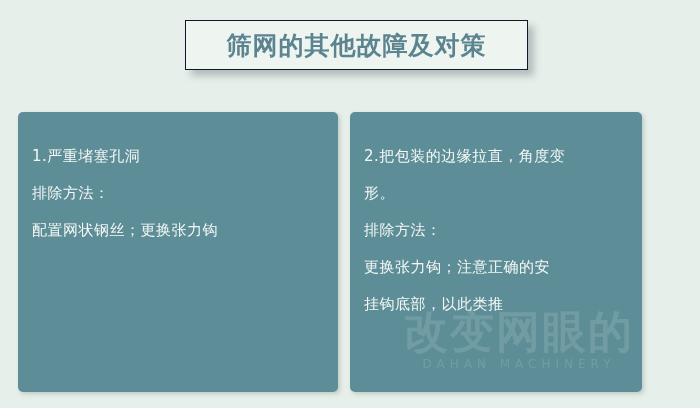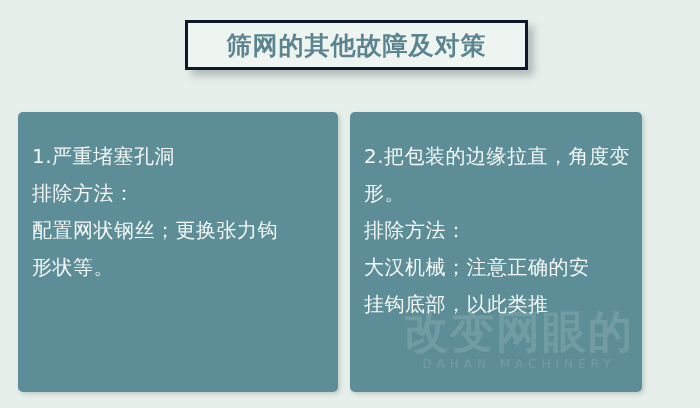--- a/index.html
+++ b/index.html
@@ -17,21 +17,21 @@
 
   
   #title-banner {
     position: absolute;
     left: 185px;
     top: 20px;
     width: 343px;
     height: 50px;
     box-sizing: border-box;
     background: #eef4ef;
-    border: 3px solid #0f172a;
+    border: 1px solid #0f172a;
     box-shadow: 6px 6px 7px rgba(60, 80, 85, 0.30);
     display: flex;
     align-items: center;
     justify-content: center;
   }
   #title-text {
     font-size: 25px;
     font-weight: bold;
     color: #5b8490;
     letter-spacing: 1px;
@@ -57,21 +57,21 @@
   #panel-right {
     left: 350px;
     width: 292px;
   }
   .panel-body {
     position: relative;
     z-index: 2;
     padding: 26px 14px 0 14px;
   }
   .panel-line {
-    font-size: 20px;
+    font-size: 15px;
     color: #f4f8f6;
     line-height: 37px;
     white-space: nowrap;
     letter-spacing: 0.5px;
   }
 
   
   #watermark {
     position: absolute;
     z-index: 1;
@@ -102,29 +102,28 @@
 
 <div id="title-banner">
   <span id="title-text">筛网的其他故障及对策</span>
 </div>
 
 <div class="panel" id="panel-left">
   <div class="panel-body">
     <div class="panel-line">1.严重堵塞孔洞</div>
     <div class="panel-line">排除方法：</div>
     <div class="panel-line">配置网状钢丝；更换张力钩</div>
-    <div class="panel-line">形状等。</div>
   </div>
 </div>
 
 <div class="panel" id="panel-right">
   <div class="panel-body">
     <div class="panel-line">2.把包装的边缘拉直，角度变</div>
     <div class="panel-line">形。</div>
     <div class="panel-line">排除方法：</div>
-    <div class="panel-line">大汉机械；注意正确的安</div>
+    <div class="panel-line">更换张力钩；注意正确的安</div>
     <div class="panel-line">挂钩底部，以此类推</div>
   </div>
   <div id="watermark">
     <div id="watermark-cn">改变网眼的</div>
     <div id="watermark-en">DAHAN MACHINERY</div>
   </div>
 </div>
 
 </body></html>

